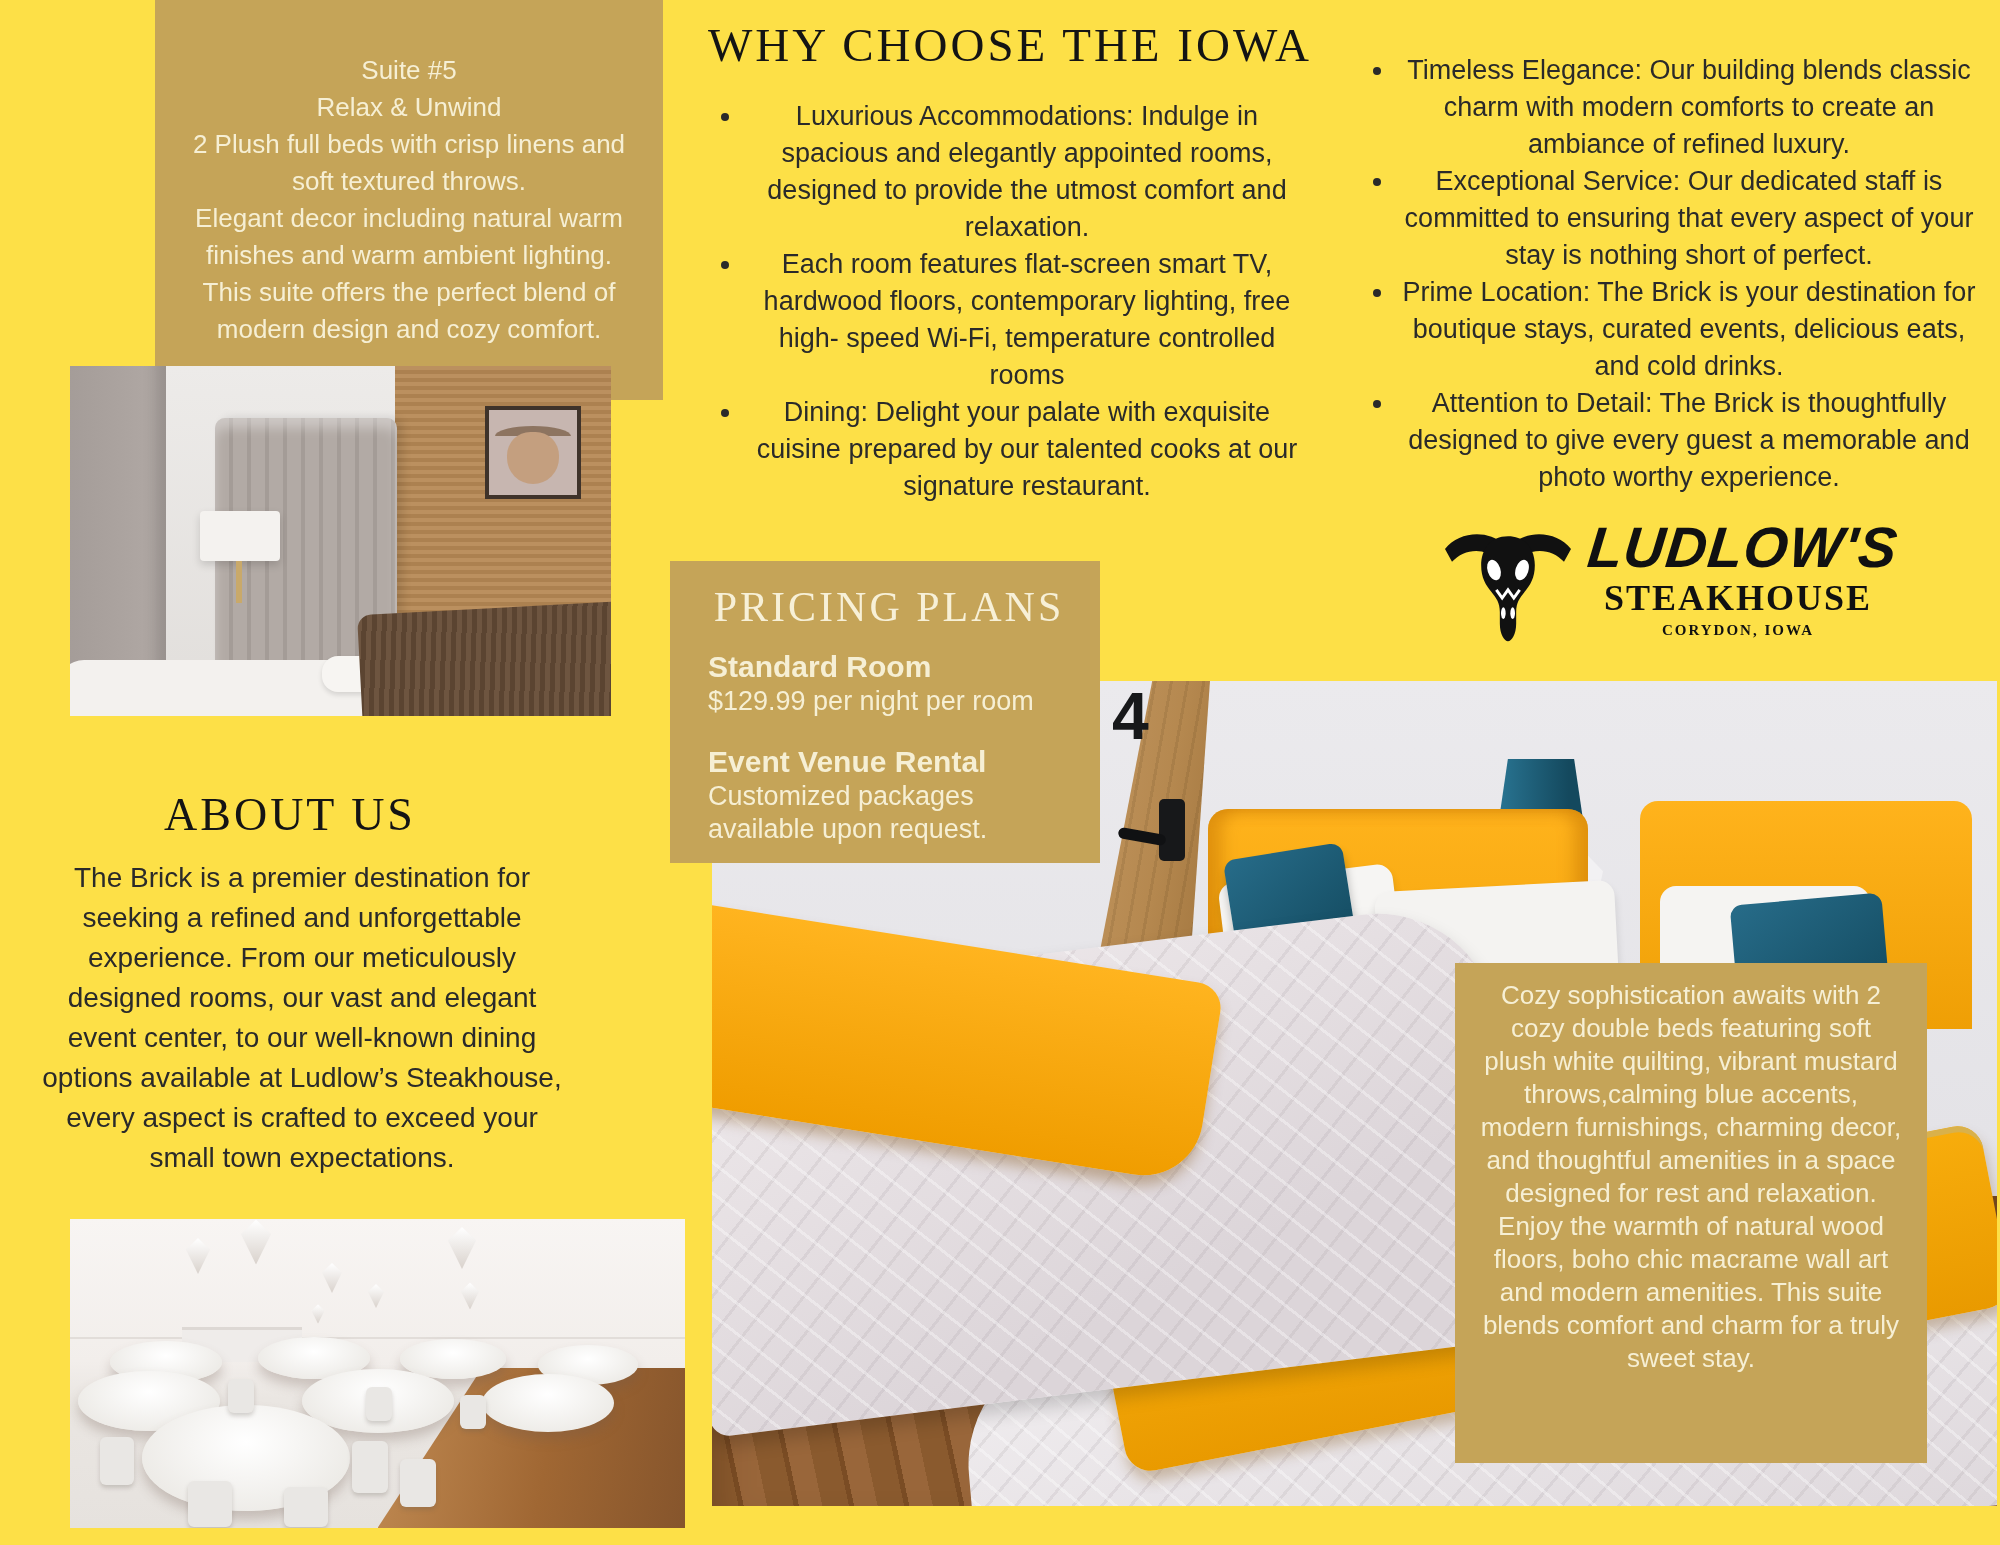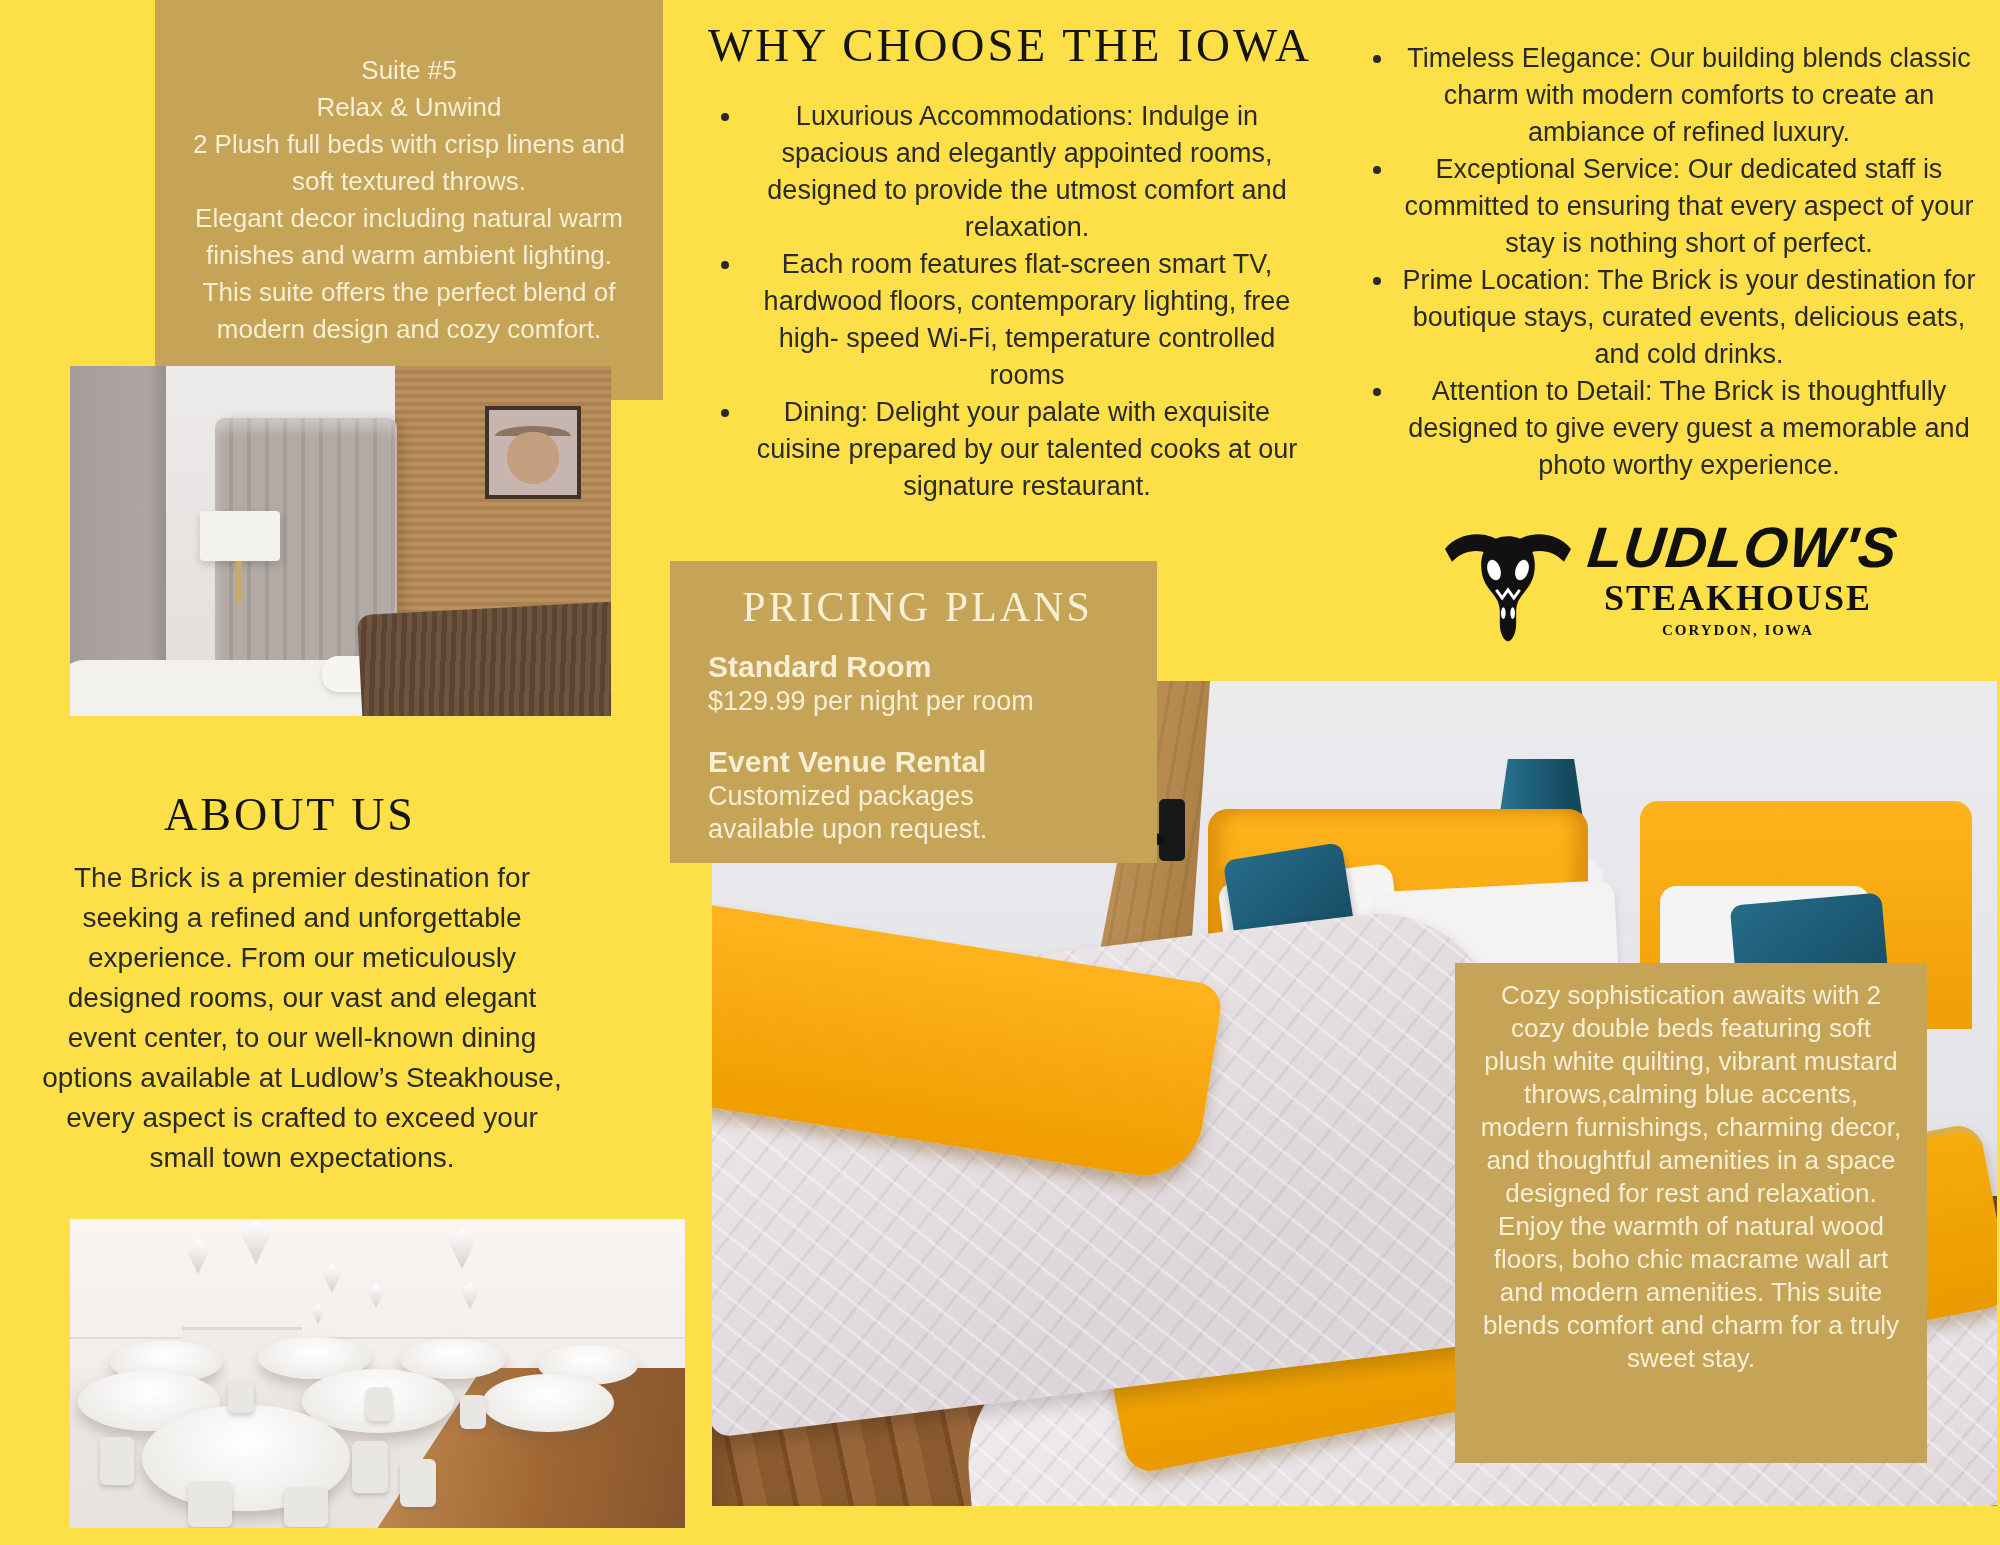--- a/index.html
+++ b/index.html
@@ -3,40 +3,40 @@
 <meta charset="utf-8">
 <style>
   html,body{margin:0;padding:0;background:#ffffff;}
   .page{position:relative;width:2000px;height:1545px;background:#fde047;overflow:hidden;
         font-family:"Liberation Sans",sans-serif;color:#232323;}
 
   
   .gold-card{position:absolute;background:#c5a458;color:#f6efd4;}
   .suite5{left:155px;top:0;width:508px;height:400px;z-index:1;padding:52px 20px 0 20px;box-sizing:border-box;}
   .suite5 p{margin:0;text-align:center;font-size:26px;line-height:37px;font-weight:400;}
-  .pricing{left:670px;top:561px;width:487px;height:302px;z-index:3;box-sizing:border-box;padding:22px 24px 0 38px;}
+  .pricing{left:670px;top:561px;width:430px;height:302px;z-index:3;box-sizing:border-box;padding:22px 24px 0 38px;}
   .pricing h2{margin:0 0 18px -6px;text-align:center;font-family:"Liberation Serif",serif;font-weight:400;
               font-size:42px;letter-spacing:3px;color:#f7f0d7;}
   .plan{margin-bottom:26px;}
   .plan-name{font-size:30px;font-weight:700;line-height:36px;}
   .plan-detail{font-size:27px;line-height:33px;white-space:pre-line;}
   .suite4{left:1455px;top:963px;width:472px;height:500px;z-index:3;box-sizing:border-box;padding:16px 24px 0 24px;}
   .suite4 p{margin:0;text-align:center;font-size:26px;line-height:33px;}
 
   
   .serif-title{position:absolute;margin:0;font-family:"Liberation Serif",serif;font-weight:400;color:#141414;
                text-align:center;letter-spacing:3px;}
   .why-title{left:690px;top:18px;width:640px;font-size:47px;}
   .about-title{left:45px;top:788px;width:490px;font-size:46px;}
   .about-body{position:absolute;left:40px;top:858px;width:524px;margin:0;text-align:center;
               font-size:28px;line-height:40px;color:#2a2a2a;}
   ul.bullets{position:absolute;margin:0;padding:0 0 0 30px;list-style:disc;color:#1c1c1c;}
   ul.bullets li{margin:0 0 0 14px;text-align:center;font-size:27px;line-height:37px;color:#2a2a2a;}
   ul.mid{left:700px;top:98px;width:580px;}
-  ul.rightcol{left:1352px;top:40px;width:600px;}
+  ul.rightcol{left:1352px;top:52px;width:600px;}
 
   
   .logo{position:absolute;left:1438px;top:505px;width:460px;height:160px;z-index:2;}
   .logo svg{position:absolute;left:0;top:4px;width:140px;height:150px;}
   .logo-text{position:absolute;left:150px;top:12px;width:300px;text-align:center;color:#111111;}
   .logo-name{font-size:57px;font-weight:700;font-style:italic;transform:skewX(-6deg);letter-spacing:1px;
              font-family:"Liberation Sans",sans-serif;line-height:60px;}
   .logo-sub{font-family:"Liberation Serif",serif;font-weight:700;font-size:36px;letter-spacing:2px;line-height:42px;}
   .logo-loc{font-family:"Liberation Serif",serif;font-weight:700;font-size:15px;letter-spacing:2px;line-height:22px;}
 

